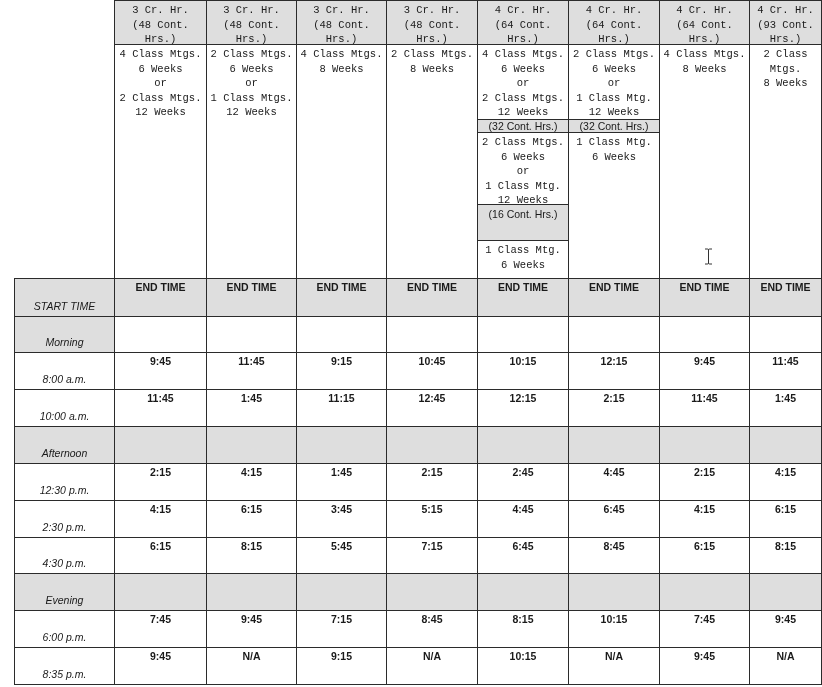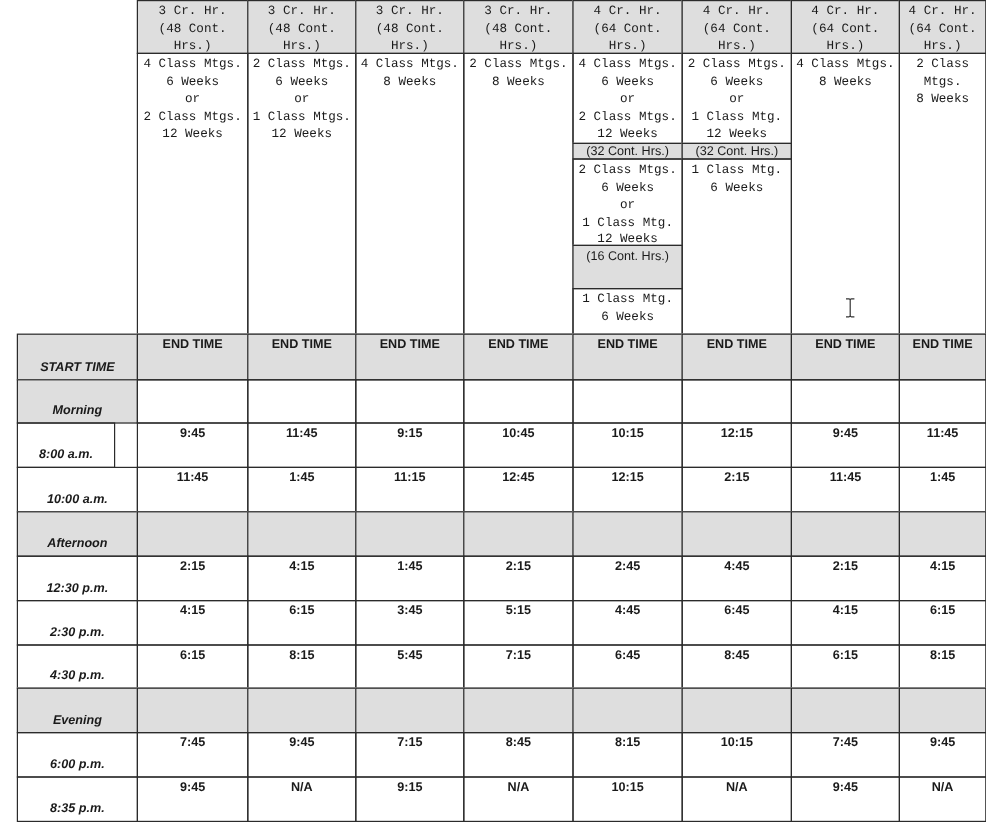--- a/index.html
+++ b/index.html
@@ -4,21 +4,21 @@
   <style>
     html, body { margin: 0; padding: 0; background: #ffffff; }
     body { width: 822px; height: 687px; position: relative; overflow: hidden;
            font-family: "Liberation Sans", "DejaVu Sans", sans-serif; color: #1a1a1a; }
     .cell { position: absolute; box-sizing: border-box; border: 1px solid #2b2b2b;
             font-size: 10.5px; line-height: 14.5px; text-align: center; }
     .gray { background: #dedede; }
     .hdr { padding-top: 2px; }
     .sub { padding-top: 2px; }
     .endtime { font-weight: bold; font-size: 10.5px; padding-top: 1px; }
-    .label { font-weight: bold; font-style: italic; font-size: 10.5px;
+    .label { font-weight: normal; font-style: italic; font-size: 10.5px;
              display: flex; align-items: flex-end; justify-content: center; padding-bottom: 3px; }
     .val { font-weight: bold; font-size: 10.5px; padding-top: 1px; }
     .line { display: block; font-family: Liberation Mono, monospace; }
     .cursor { position: absolute; left: 704px; top: 248px; width: 9px; height: 17px; }
   </style>
 </head>
 <body>
 
 <div id="table">
     <div class="cell gray hdr" style="left: 114px; top: 0px; width: 93px; height: 45px;">
@@ -102,21 +102,21 @@
     <div class="cell gray hdr" style="left: 659px; top: 0px; width: 91px; height: 45px;">
       <span class="line">4 Cr. Hr.</span>
       <span class="line">(64 Cont. Hrs.)</span>
     </div>
     <div class="cell sub" style="left: 659px; top: 44px; width: 91px; height: 235px;">
       <span class="line">4 Class Mtgs.</span>
       <span class="line">8 Weeks</span>
     </div>
     <div class="cell gray hdr" style="left: 749px; top: 0px; width: 73px; height: 45px;">
       <span class="line">4 Cr. Hr.</span>
-      <span class="line">(64 Cont.</span>
+      <span class="line">(93 Cont.</span>
       <span class="line">Hrs.)</span>
     </div>
     <div class="cell sub" style="left: 749px; top: 44px; width: 73px; height: 235px;">
       <span class="line">2 Class</span>
       <span class="line">Mtgs.</span>
       <span class="line">8 Weeks</span>
     </div>
     <div class="cell gray label" style="left: 14px; top: 278px; width: 101px; height: 39px;">
       <span>START TIME</span>
     </div>
@@ -132,21 +132,21 @@
       <span>Morning</span>
     </div>
     <div class="cell " style="left: 114px; top: 316px; width: 93px; height: 37px;"></div>
     <div class="cell " style="left: 206px; top: 316px; width: 91px; height: 37px;"></div>
     <div class="cell " style="left: 296px; top: 316px; width: 91px; height: 37px;"></div>
     <div class="cell " style="left: 386px; top: 316px; width: 92px; height: 37px;"></div>
     <div class="cell " style="left: 477px; top: 316px; width: 92px; height: 37px;"></div>
     <div class="cell " style="left: 568px; top: 316px; width: 92px; height: 37px;"></div>
     <div class="cell " style="left: 659px; top: 316px; width: 91px; height: 37px;"></div>
     <div class="cell " style="left: 749px; top: 316px; width: 73px; height: 37px;"></div>
-    <div class="cell label" style="left: 14px; top: 352px; width: 82px; height: 38px;">
+    <div class="cell label" style="left: 14px; top: 352px; width: 101px; height: 38px;">
       <span>8:00 a.m.</span>
     </div>
     <div class="cell val" style="left: 114px; top: 352px; width: 93px; height: 38px;"><span>9:45</span></div>
     <div class="cell val" style="left: 206px; top: 352px; width: 91px; height: 38px;"><span>11:45</span></div>
     <div class="cell val" style="left: 296px; top: 352px; width: 91px; height: 38px;"><span>9:15</span></div>
     <div class="cell val" style="left: 386px; top: 352px; width: 92px; height: 38px;"><span>10:45</span></div>
     <div class="cell val" style="left: 477px; top: 352px; width: 92px; height: 38px;"><span>10:15</span></div>
     <div class="cell val" style="left: 568px; top: 352px; width: 92px; height: 38px;"><span>12:15</span></div>
     <div class="cell val" style="left: 659px; top: 352px; width: 91px; height: 38px;"><span>9:45</span></div>
     <div class="cell val" style="left: 749px; top: 352px; width: 73px; height: 38px;"><span>11:45</span></div>

